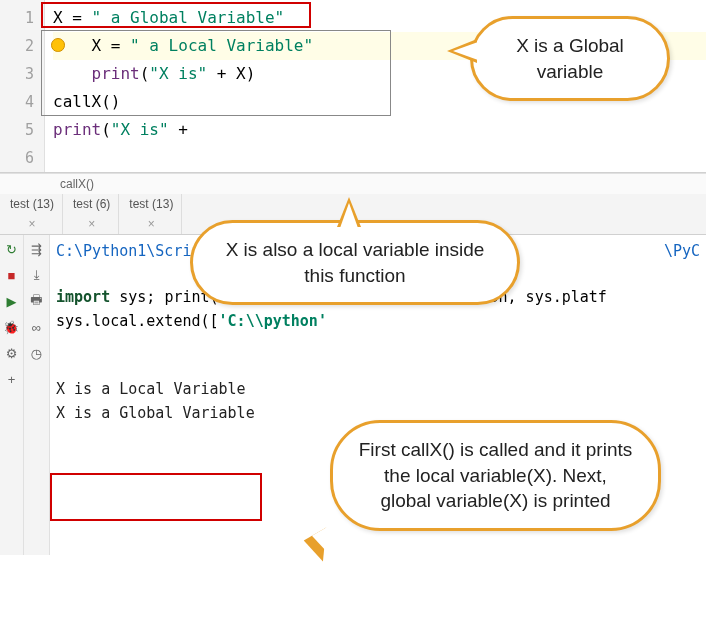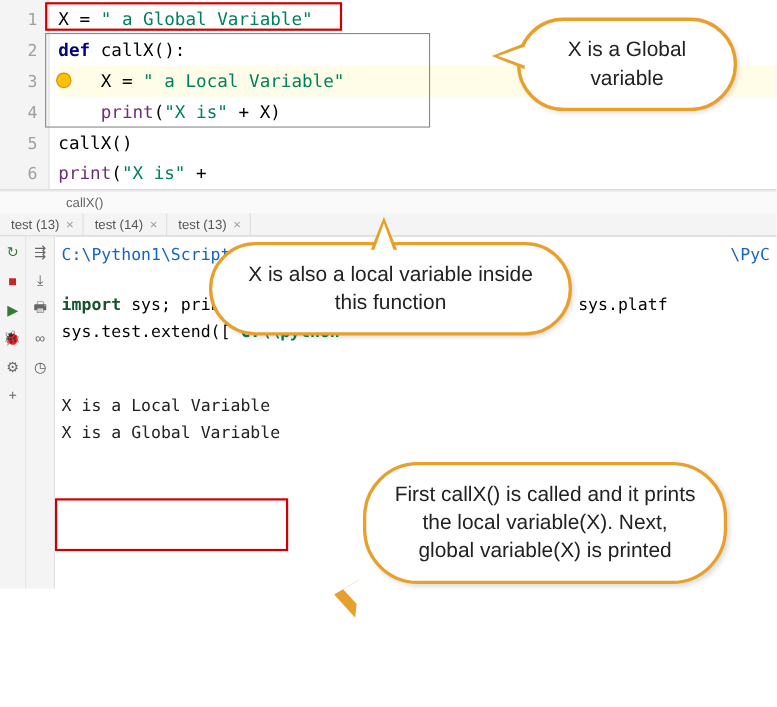--- a/index.html
+++ b/index.html
@@ -74,24 +74,25 @@
   .tabs-row {
     display: flex;
     gap: 0;
     background: #f4f4f4;
     border-bottom: 1px solid #d0d0d0;
     font-size: 12px;
   }
   .tab {
     padding: 3px 8px 3px 10px;
     display: flex;
-    align-items: flex-end;
+    align-items: center;
     gap: 6px;
     color: #555;
     border-right: 1px solid #ddd;
+    flex-direction: column;
   }
   .tab .close { color: #999; font-size: 12px; }
   .console-area {
     display: flex;
     height: 320px;
   }
   .toolbar-col {
     width: 24px;
     background: #f4f4f4;
     border-right: 1px solid #e0e0e0;
@@ -219,40 +220,39 @@
   <div class="gutter">
     <div>1</div>
     <div>2</div>
     <div>3</div>
     <div>4</div>
     <div>5</div>
     <div>6</div>
   </div>
   <div class="code">
     <div class="code-line"><span>X</span><span> = </span><span class="str">" a Global Variable"</span></div>
-    <div class="code-line"><span class="kw">def</span><span> callX():</span></div>
     <div class="code-line hl-line"><span class="hl-bulb"></span><span>    </span><span>X</span><span> = </span><span class="str">" a Local Variable"</span></div>
     <div class="code-line"><span>    </span><span class="fn">print</span><span>(</span><span class="str">"X is"</span><span> + X)</span></div>
     <div class="code-line"><span>callX()</span></div>
     <div class="code-line"><span class="fn">print</span><span>(</span><span class="str">"X is"</span><span> +</span></div>
 
     <div class="red-box" style="top:2px; left:-4px; width:270px; height:26px;"></div>
     <div class="grey-box" style="top:30px; left:-4px; width:350px; height:86px;"></div>
   </div>
 </div>
 
 <div class="breadcrumb">callX()</div>
 
 <div class="tabs-row">
   <div class="tab">
       <span>test (13)</span>
       <span class="close">×</span>
     </div>
   <div class="tab">
-      <span>test (14)</span>
+      <span>test (6)</span>
       <span class="close">×</span>
     </div>
   <div class="tab">
       <span>test (13)</span>
       <span class="close">×</span>
     </div>
 </div>
 
 <div class="console-area">
   <div class="toolbar-col">
@@ -267,21 +267,21 @@
     <span class="ticon">⇶</span>
     <span class="ticon">⤓</span>
     <span class="ticon">🖶</span>
     <span class="ticon">∞</span>
     <span class="ticon">◷</span>
   </div>
   <div class="console">
     <div><span class="c-path">C:\Python1\Script</span><span style="float:right" class="c-path">\PyC</span></div>
     <div style="height:22px"></div>
     <div><span class="c-kw">import </span><span>sys; </span><span>print(</span><span class="c-str">'Python %s on %s'</span><span> % (sys.version, sys.platf</span></div>
-    <div><span>sys.test.extend([</span><span class="c-str">'C:\\python'</span></div>
+    <div><span>sys.local.extend([</span><span class="c-str">'C:\\python'</span></div>
     <div style="height:22px"></div>
     <div style="height:22px"></div>
     <div class="c-out">X is a Local Variable</div>
     <div class="c-out">X is a Global Variable</div>
 
     <div class="red-box" style="left:0px; top:238px; width:212px; height:48px;"></div>
   </div>
 </div>
 
 <div class="callout co1">

